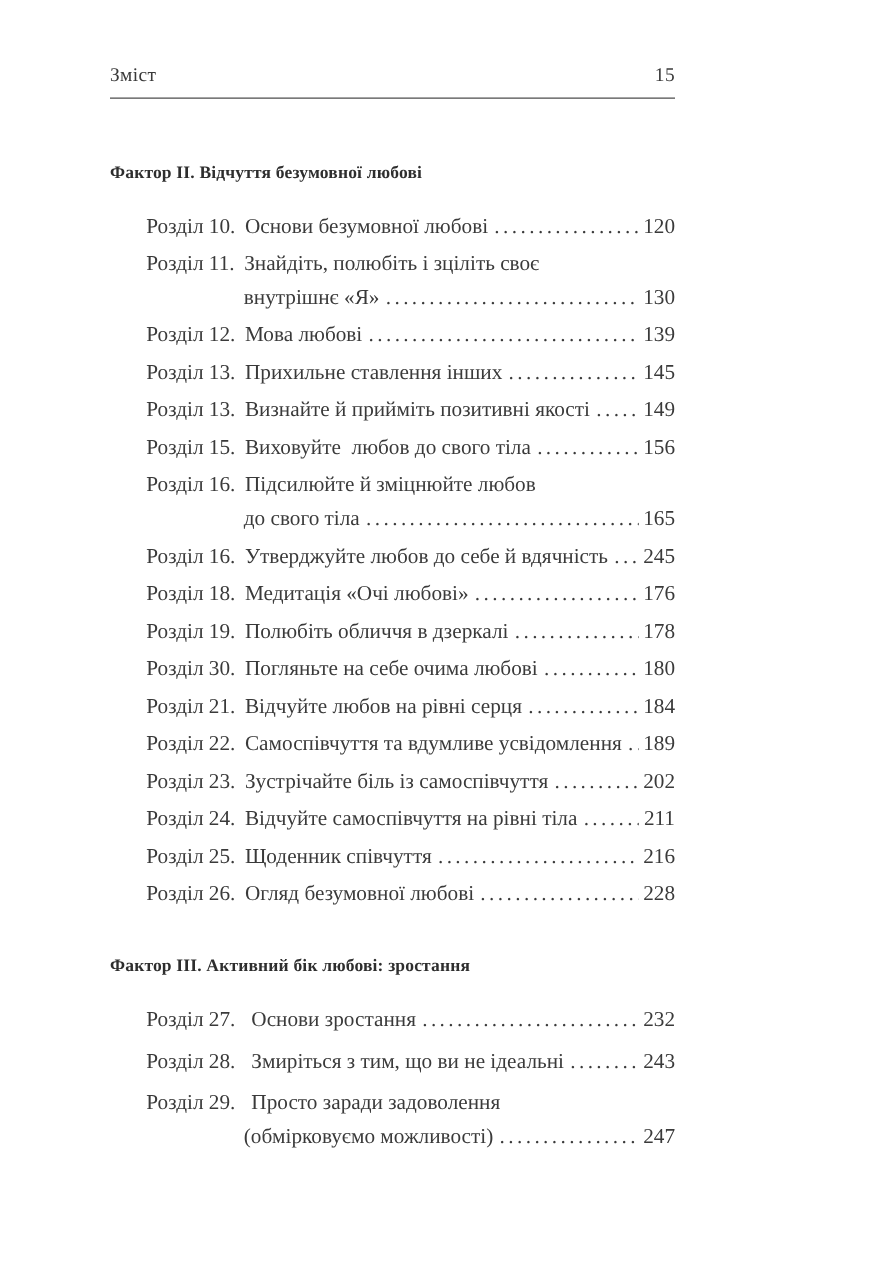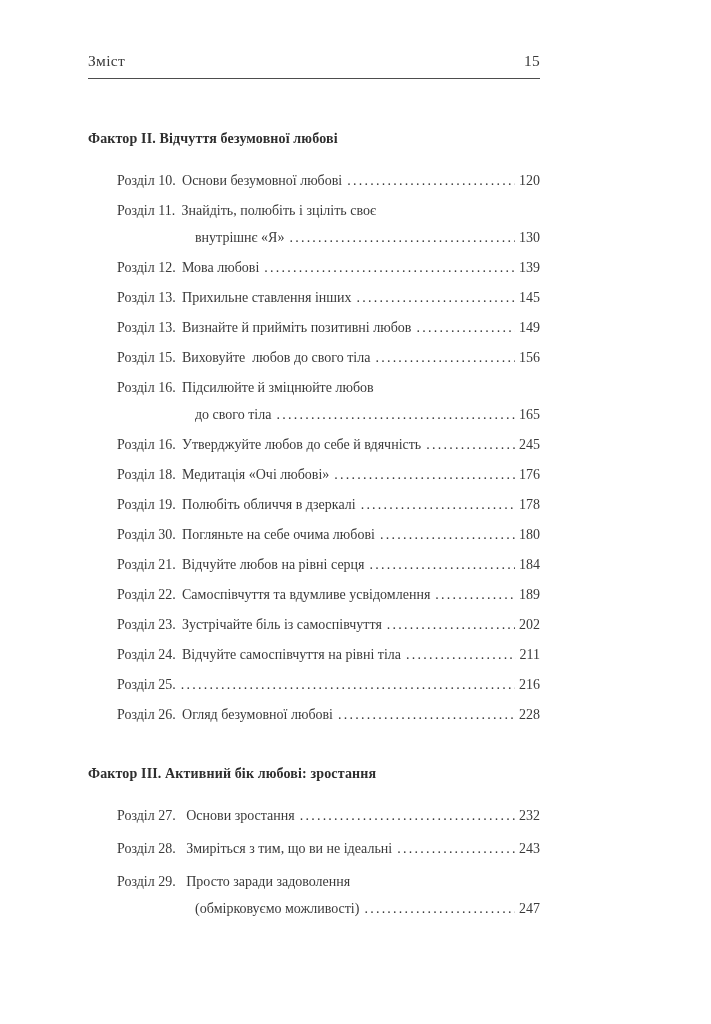--- a/index.html
+++ b/index.html
@@ -52,21 +52,21 @@
   .entry{
     margin-bottom:3px;
   }
   .section-3 .entry{
     margin-bottom:6px;
   }
   .line{
     display:flex;
     align-items:baseline;
     line-height:27px;
-    font-size:14px;
+    font-size:17px;
     white-space:nowrap;
   }
   .line .label{
     white-space:pre;
   }
   .line .title{
     white-space:pre;
     margin-left:0.45em;
     text-align:center;
   }
@@ -139,21 +139,21 @@
             <div class="line">
               <span class="label">Розділ 13.</span>
               <span class="title">Прихильне ставлення інших</span>
               <span class="leader"></span>
               <span class="pg">145</span>
             </div>
           </div>
           <div class="entry">
             <div class="line">
               <span class="label">Розділ 13.</span>
-              <span class="title">Визнайте й прийміть позитивні любов</span>
+              <span class="title">Визнайте й прийміть позитивні якості</span>
               <span class="leader"></span>
               <span class="pg">149</span>
             </div>
           </div>
           <div class="entry">
             <div class="line">
               <span class="label">Розділ 15.</span>
               <span class="title">Виховуйте  любов до свого тіла</span>
               <span class="leader"></span>
               <span class="pg">156</span>
@@ -230,20 +230,21 @@
             <div class="line">
               <span class="label">Розділ 24.</span>
               <span class="title">Відчуйте самоспівчуття на рівні тіла</span>
               <span class="leader"></span>
               <span class="pg">211</span>
             </div>
           </div>
           <div class="entry">
             <div class="line">
               <span class="label">Розділ 25.</span>
+              <span class="title">Щоденник співчуття</span>
               <span class="leader"></span>
               <span class="pg">216</span>
             </div>
           </div>
           <div class="entry">
             <div class="line">
               <span class="label">Розділ 26.</span>
               <span class="title">Огляд безумовної любові</span>
               <span class="leader"></span>
               <span class="pg">228</span>

